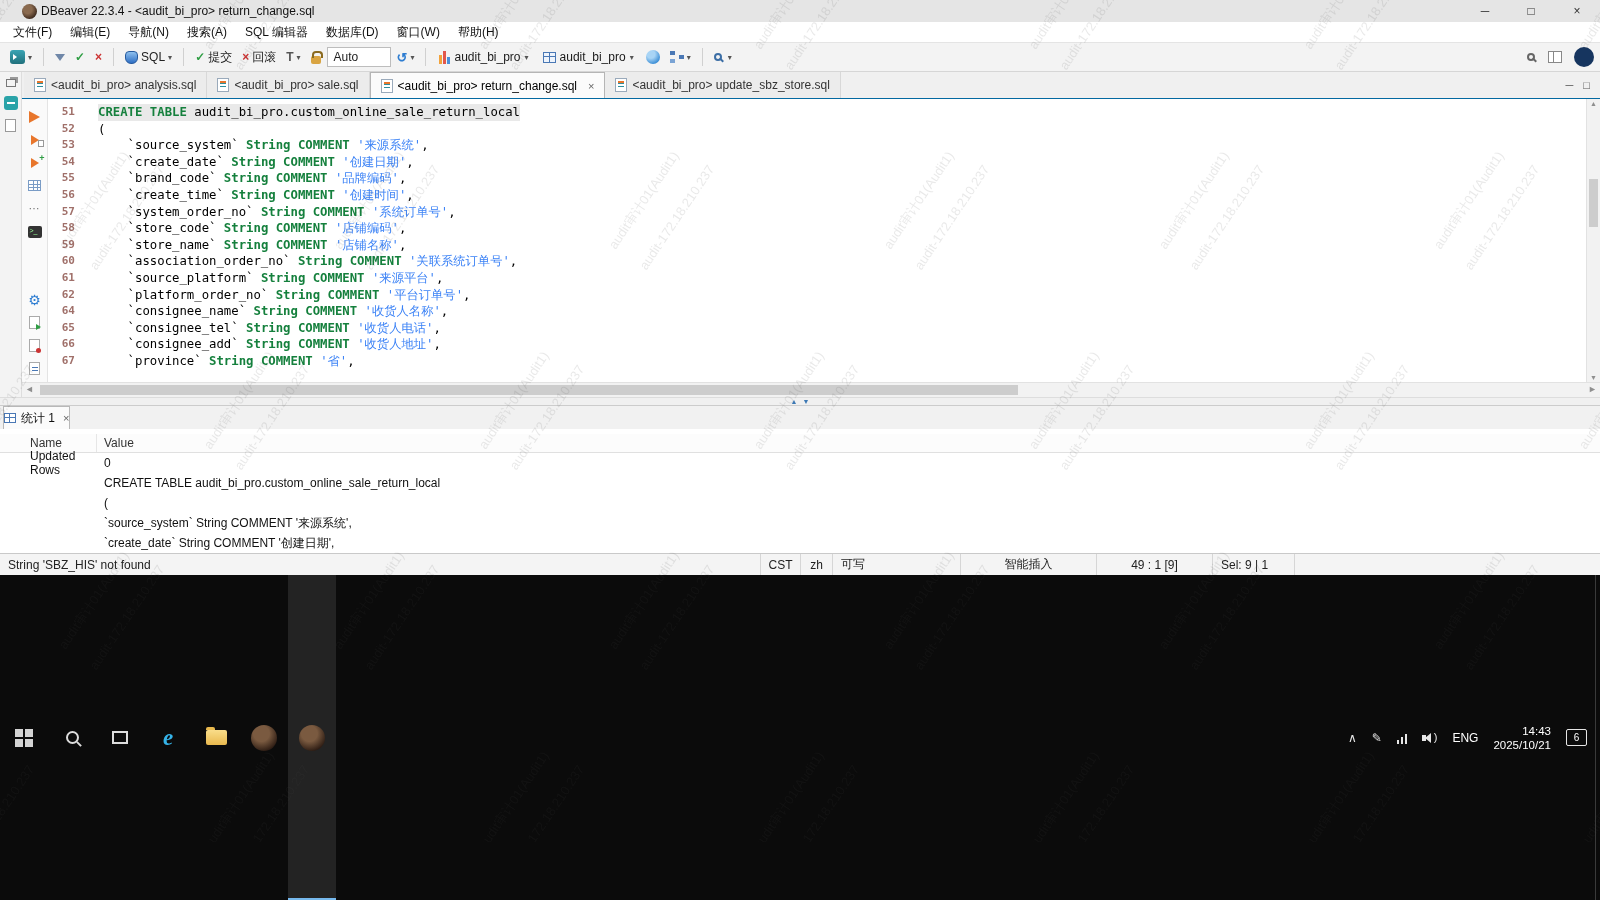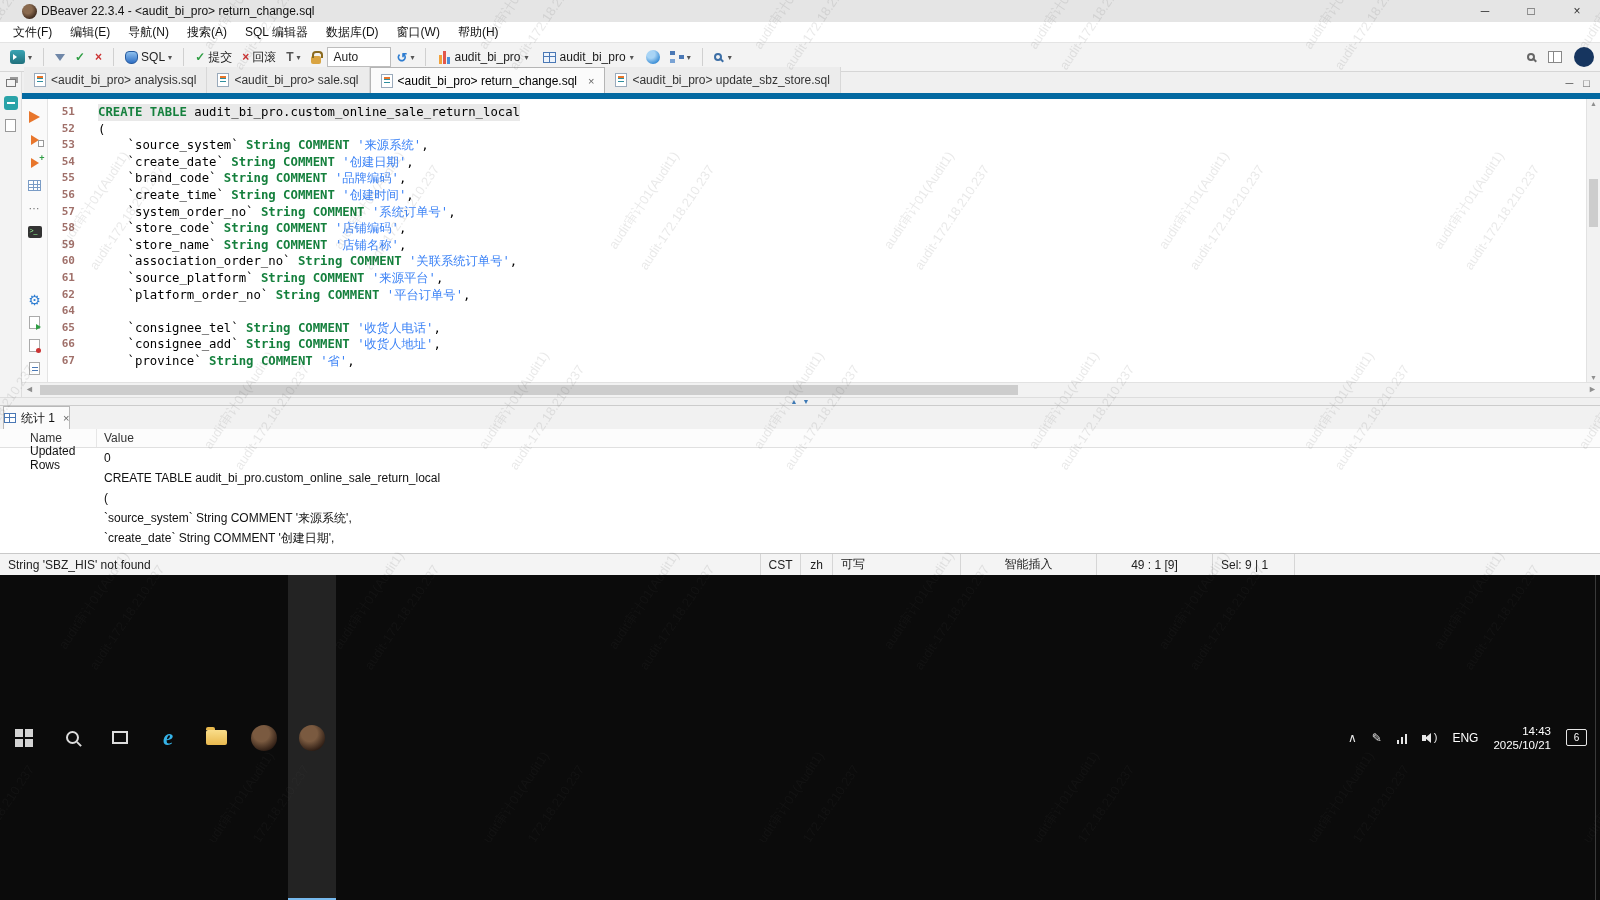--- a/index.html
+++ b/index.html
@@ -56,21 +56,21 @@
 
   
   .workbench{flex:1;display:flex;min-height:0;}
   .mini-strip{width:22px;background:#f3f3f3;border-right:1px solid #ddd;display:flex;flex-direction:column;align-items:center;padding-top:5px;gap:9px;flex:0 0 auto;}
   .ms-restore{width:10px;height:8px;border:1px solid #777;box-shadow:3px -3px 0 -1px #999;margin-top:2px;}
   .ms-teal{width:14px;height:14px;border-radius:3px;background:#2aa3a8;position:relative;}
   .ms-teal::after{content:"";position:absolute;left:3px;top:6px;width:8px;height:2px;background:#fff;}
   .ms-page{width:11px;height:13px;background:#fff;border:1px solid #999;}
 
   .editor-zone{flex:1;display:flex;flex-direction:column;min-width:0;}
-  .tabbar{height:27px;background:#f0f0f0;border-bottom:6px solid #0369a1;display:flex;align-items:flex-end;padding-left:2px;flex:0 0 auto;}
+  .tabbar{height:27px;background:#f0f0f0;border-bottom:1px solid #0369a1;display:flex;align-items:flex-end;padding-left:2px;flex:0 0 auto;}
   .etab{display:flex;align-items:center;gap:5px;height:26px;padding:0 10px;font-size:12px;color:#333;background:#ececec;border-right:1px solid #d8d8d8;white-space:nowrap;}
   .etab.active{background:#fbfbfb;border:1px solid #b5b5b5;border-bottom:none;color:#000;}
   .sqlfile-icon{width:12px;height:14px;background:#fff;border:1px solid #9aaabb;position:relative;flex:0 0 auto;}
   .sqlfile-icon::before{content:"";position:absolute;left:2px;right:2px;top:2px;height:2px;background:#e8762c;}
   .sqlfile-icon::after{content:"";position:absolute;left:2px;right:2px;bottom:2px;height:6px;background:repeating-linear-gradient(#2e8f9e 0 1px,transparent 1px 3px);}
   .etab-close{margin-left:6px;color:#666;font-size:11px;}
   .tab-actions{margin-left:auto;display:flex;gap:10px;padding:0 10px;align-items:center;height:100%;color:#555;font-size:11px;}
 
   .main{flex:1;display:flex;min-height:0;background:#fff;}
   .vtoolbar{width:26px;border-right:1px solid #e4e4e4;background:#fafafa;display:flex;flex-direction:column;align-items:center;padding:10px 0 6px;gap:8px;flex:0 0 auto;}
@@ -114,21 +114,21 @@
   .sash{height:8px;background:#f0f0f0;border-top:1px solid #ddd;display:flex;align-items:center;justify-content:center;gap:5px;font-size:7px;color:#3c78b4;flex:0 0 auto;line-height:1;}
 
   
   .stats{height:148px;display:flex;flex-direction:column;flex:0 0 auto;background:#fff;}
   .stats-tabbar{height:24px;background:#f1f1f1;border-top:1px solid #ccc;display:flex;align-items:flex-end;padding-left:3px;flex:0 0 auto;}
   .stab{display:flex;align-items:center;gap:5px;background:#fbfbfb;border:1px solid #b8b8b8;border-bottom:none;height:23px;padding:0 0;font-size:12px;color:#111;}
   .stab-grid{width:12px;height:10px;border:1px solid #4a78b5;background:#fff;position:relative;}
   .stab-grid::before{content:"";position:absolute;left:0;right:0;top:3px;height:1px;background:#4a78b5;}
   .stab-grid::after{content:"";position:absolute;top:0;bottom:0;left:4px;width:1px;background:#4a78b5;}
   .stab-close{color:#666;font-size:11px;margin-left:3px;}
-  .stats-grid{flex:1;display:flex;flex-direction:column;overflow:hidden;font-size:12px;background:#fff;}
+  .stats-grid{flex:1;display:flex;flex-direction:column;overflow:hidden;font-size:12px;background:#fff;justify-content:flex-end;}
   .stat-header{display:flex;height:19px;align-items:center;border-bottom:1px solid #e0e0e0;background:#fcfcfc;color:#333;flex:0 0 auto;}
   .hdr-name{width:97px;padding-left:30px;border-right:1px solid #e6e6e6;height:100%;display:flex;align-items:center;}
   .hdr-value{padding-left:7px;}
   .stat-row{display:flex;height:20px;align-items:center;color:#111;}
   .stat-name{width:97px;padding-left:30px;flex:0 0 auto;}
   .stat-value{padding-left:7px;white-space:pre;}
 
   
   .statusbar{height:22px;background:#f4f4f4;border-top:1px solid #c9c9c9;display:flex;align-items:center;font-size:12px;color:#222;flex:0 0 auto;}
   .sb-msg{padding-left:8px;flex:1;white-space:nowrap;}
@@ -348,21 +348,21 @@
             <div class="code-line"><span class="ln">53</span><span class="code-text"><span class="tok-p">    `source_system` </span><span class="tok-k">String</span><span class="tok-p"> </span><span class="tok-k">COMMENT</span><span class="tok-p"> </span><span class="tok-s">'来源系统'</span><span class="tok-p">,</span></span></div>
             <div class="code-line"><span class="ln">54</span><span class="code-text"><span class="tok-p">    `create_date` </span><span class="tok-k">String</span><span class="tok-p"> </span><span class="tok-k">COMMENT</span><span class="tok-p"> </span><span class="tok-s">'创建日期'</span><span class="tok-p">,</span></span></div>
             <div class="code-line"><span class="ln">55</span><span class="code-text"><span class="tok-p">    `brand_code` </span><span class="tok-k">String</span><span class="tok-p"> </span><span class="tok-k">COMMENT</span><span class="tok-p"> </span><span class="tok-s">'品牌编码'</span><span class="tok-p">,</span></span></div>
             <div class="code-line"><span class="ln">56</span><span class="code-text"><span class="tok-p">    `create_time` </span><span class="tok-k">String</span><span class="tok-p"> </span><span class="tok-k">COMMENT</span><span class="tok-p"> </span><span class="tok-s">'创建时间'</span><span class="tok-p">,</span></span></div>
             <div class="code-line"><span class="ln">57</span><span class="code-text"><span class="tok-p">    `system_order_no` </span><span class="tok-k">String</span><span class="tok-p"> </span><span class="tok-k">COMMENT</span><span class="tok-p"> </span><span class="tok-s">'系统订单号'</span><span class="tok-p">,</span></span></div>
             <div class="code-line"><span class="ln">58</span><span class="code-text"><span class="tok-p">    `store_code` </span><span class="tok-k">String</span><span class="tok-p"> </span><span class="tok-k">COMMENT</span><span class="tok-p"> </span><span class="tok-s">'店铺编码'</span><span class="tok-p">,</span></span></div>
             <div class="code-line"><span class="ln">59</span><span class="code-text"><span class="tok-p">    `store_name` </span><span class="tok-k">String</span><span class="tok-p"> </span><span class="tok-k">COMMENT</span><span class="tok-p"> </span><span class="tok-s">'店铺名称'</span><span class="tok-p">,</span></span></div>
             <div class="code-line"><span class="ln">60</span><span class="code-text"><span class="tok-p">    `association_order_no` </span><span class="tok-k">String</span><span class="tok-p"> </span><span class="tok-k">COMMENT</span><span class="tok-p"> </span><span class="tok-s">'关联系统订单号'</span><span class="tok-p">,</span></span></div>
             <div class="code-line"><span class="ln">61</span><span class="code-text"><span class="tok-p">    `source_platform` </span><span class="tok-k">String</span><span class="tok-p"> </span><span class="tok-k">COMMENT</span><span class="tok-p"> </span><span class="tok-s">'来源平台'</span><span class="tok-p">,</span></span></div>
             <div class="code-line"><span class="ln">62</span><span class="code-text"><span class="tok-p">    `platform_order_no` </span><span class="tok-k">String</span><span class="tok-p"> </span><span class="tok-k">COMMENT</span><span class="tok-p"> </span><span class="tok-s">'平台订单号'</span><span class="tok-p">,</span></span></div>
-            <div class="code-line"><span class="ln">64</span></div>
+            <div class="code-line"><span class="ln">64</span><span class="code-text"><span class="tok-p">    `consignee_name` </span><span class="tok-k">String</span><span class="tok-p"> </span><span class="tok-k">COMMENT</span><span class="tok-p"> </span><span class="tok-s">'收货人名称'</span><span class="tok-p">,</span></span></div>
             <div class="code-line"><span class="ln">65</span><span class="code-text"><span class="tok-p">    `consignee_tel` </span><span class="tok-k">String</span><span class="tok-p"> </span><span class="tok-k">COMMENT</span><span class="tok-p"> </span><span class="tok-s">'收货人电话'</span><span class="tok-p">,</span></span></div>
             <div class="code-line"><span class="ln">66</span><span class="code-text"><span class="tok-p">    `consignee_add` </span><span class="tok-k">String</span><span class="tok-p"> </span><span class="tok-k">COMMENT</span><span class="tok-p"> </span><span class="tok-s">'收货人地址'</span><span class="tok-p">,</span></span></div>
             <div class="code-line"><span class="ln">67</span><span class="code-text"><span class="tok-p">    `province` </span><span class="tok-k">String</span><span class="tok-p"> </span><span class="tok-k">COMMENT</span><span class="tok-p"> </span><span class="tok-s">'省'</span><span class="tok-p">,</span></span></div>
           </div>
 
         <div class="vscroll">
           <span class="vs-up">▲</span>
           <div class="vthumb"></div>
           <span class="vs-down">▼</span>
         </div>

